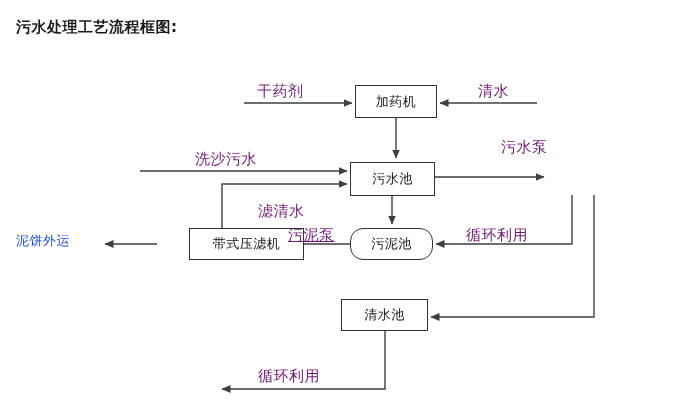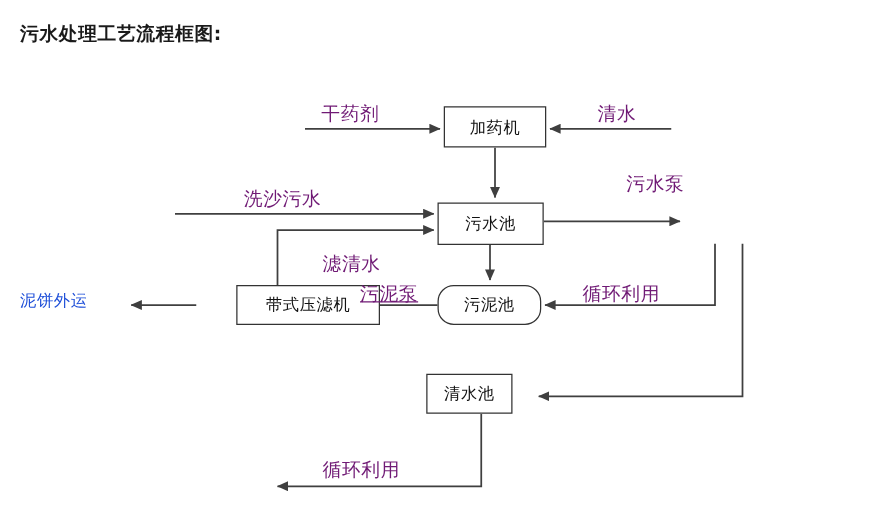--- a/index.html
+++ b/index.html
@@ -110,21 +110,21 @@
 
 
   <div class="node-box" style="left:157px;top:228px;width:115px;height:32px;margin-left:32px;">
     <span>带式压滤机</span>
   </div>
 
   <div class="node-box" style="left:350px;top:228px;width:83px;height:32px;border-radius:13px;">
     <span>污泥池</span>
   </div>
 
-  <div class="node-box" style="left:341px;top:299px;width:69px;height:32px;">
+  <div class="node-box" style="left:341px;top:299px;width:87px;height:32px;">
     <span>清水池</span>
   </div>
 
   <div class="edge-label" style="left:257px;top:82px;">干药剂</div>
 
   <div class="edge-label" style="left:478px;top:82px;">清水</div>
 
   <div class="edge-label" style="left:172px;top:150px;margin-left:23px;">洗沙污水</div>
 
   <div class="edge-label" style="left:457px;top:138px;margin-left:44px;">污水泵</div>

